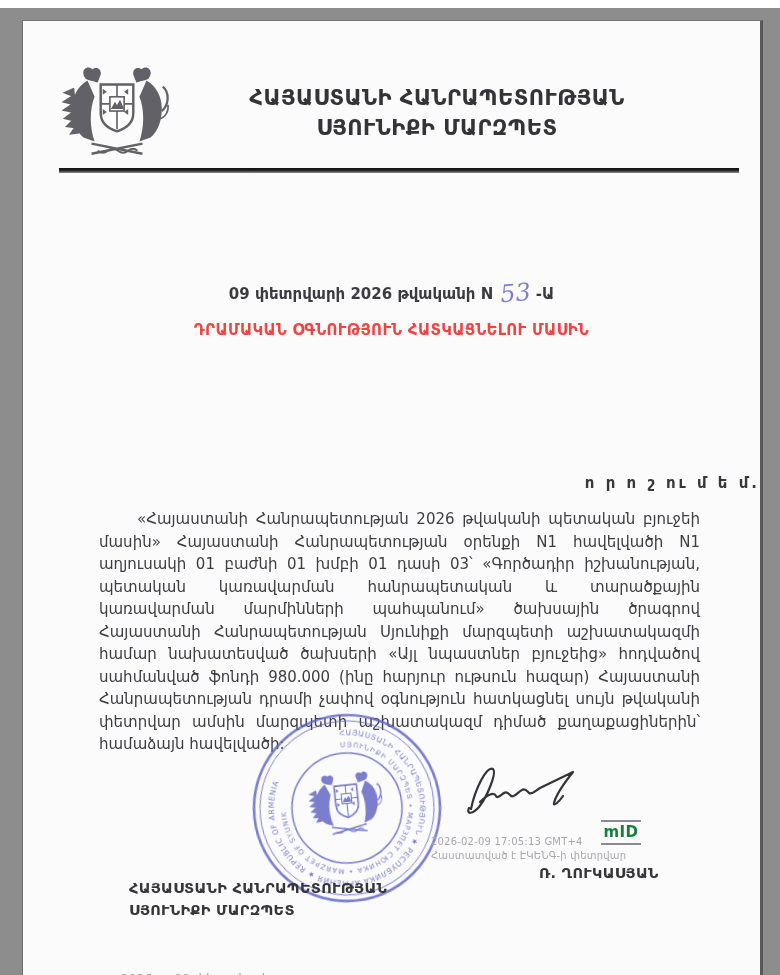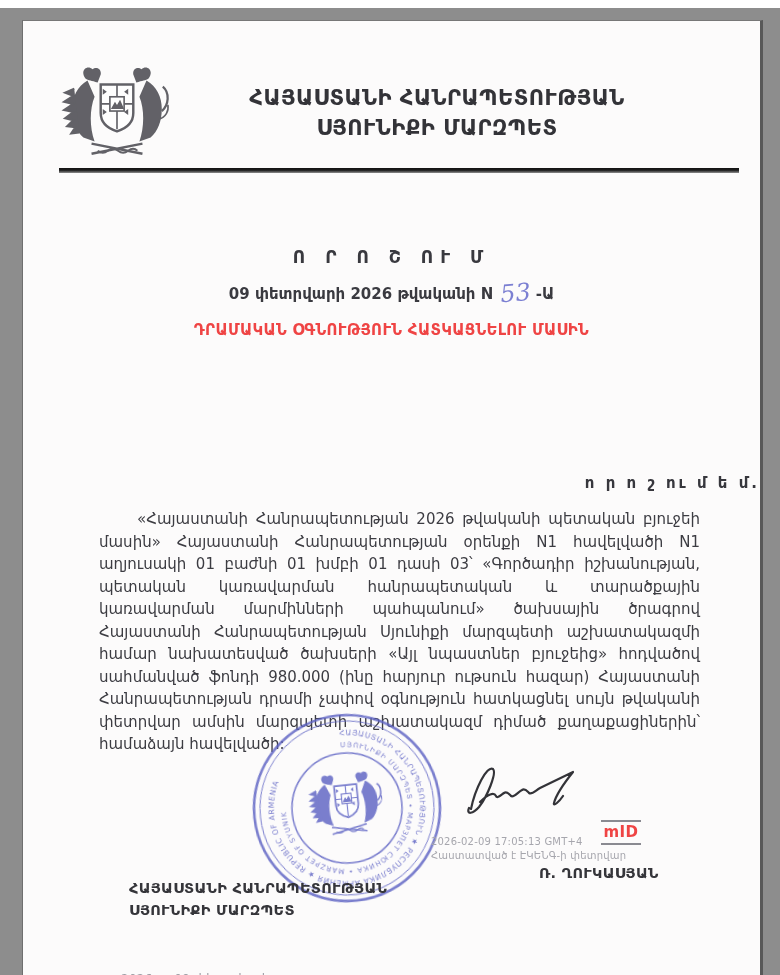--- a/index.html
+++ b/index.html
@@ -53,21 +53,21 @@
   .decide-line {
     left:0; top:453px; width:100%; text-align:right;
     font-size:15px; font-weight:bold; letter-spacing:3px; color:#37373d;
   }
   .para2 { top:487px; }
   .stamp { left:223px; top:686px; width:202px; height:202px; color:#5e63c4; opacity:.82; filter:blur(.35px); transform:rotate(-6deg); }
   .signature-svg { left:430px; top:730px; width:150px; height:80px; color:#333338; }
   .sig-meta { left:408px; top:814px; font-size:10px; line-height:13.5px; color:#a6a6ad; letter-spacing:.2px; }
   .mid-logo {
     left:578px; top:799px; width:40px; text-align:center;
-    color:#ef4444; font-size:15px; font-weight:bold; letter-spacing:.5px;
+    color:#15803d; font-size:15px; font-weight:bold; letter-spacing:.5px;
     border-top:2.5px solid #8a8a91; border-bottom:2.5px solid #8a8a91;
     padding:1px 0 2px 0;
   }
   .footer-left {
     left:106px; top:856px; font-size:14.5px; font-weight:bold;
     line-height:22px; color:#35353a; letter-spacing:.3px;
   }
   .footer-right {
     left:516px; top:844px; font-size:14.5px; font-weight:bold; color:#35353a; letter-spacing:.3px;
   }
@@ -109,21 +109,20 @@
       <use href="#arms"></use>
     </svg>
 
     <div class="abs header-title">
       <div>ՀԱՅԱՍՏԱՆԻ ՀԱՆՐԱՊԵՏՈՒԹՅԱՆ</div>
       <div>ՍՅՈՒՆԻՔԻ ՄԱՐԶՊԵՏ</div>
     </div>
 
     <div class="abs header-rule"></div>
 
-    <div class="abs doc-title">Ո Ր Ո Շ ՈՒ Մ</div>
 
     <div class="abs date-line">
       <span>09 փետրվարի 2026 թվականի N</span><span class="hand-number">53</span><span>-Ա</span>
     </div>
 
     <div class="abs subject">ԴՐԱՄԱԿԱՆ ՕԳՆՈՒԹՅՈՒՆ ՀԱՏԿԱՑՆԵԼՈՒ ՄԱՍԻՆ</div>
 
     <div class="abs decide-line">ո ր ո շ ու մ  ե մ.</div>
     <div class="abs body-para para2">«Հայաստանի Հանրապետության 2026 թվականի պետական բյուջեի մասին» Հայաստանի Հանրապետության օրենքի N1 հավելվածի N1 աղյուսակի 01 բաժնի 01 խմբի 01 դասի 03՝ «Գործադիր իշխանության, պետական կառավարման հանրապետական և տարածքային կառավարման մարմինների պահպանում» ծախսային ծրագրով Հայաստանի Հանրապետության Սյունիքի մարզպետի աշխատակազմի համար նախատեսված ծախսերի «Այլ նպաստներ բյուջեից» հոդվածով սահմանված ֆոնդի 980.000 (ինը հարյուր ութսուն հազար) Հայաստանի Հանրապետության դրամի չափով օգնություն հատկացնել սույն թվականի փետրվար ամսին մարզպետի աշխատակազմ դիմած քաղաքացիներին՝ համաձայն հավելվածի:</div>
 

